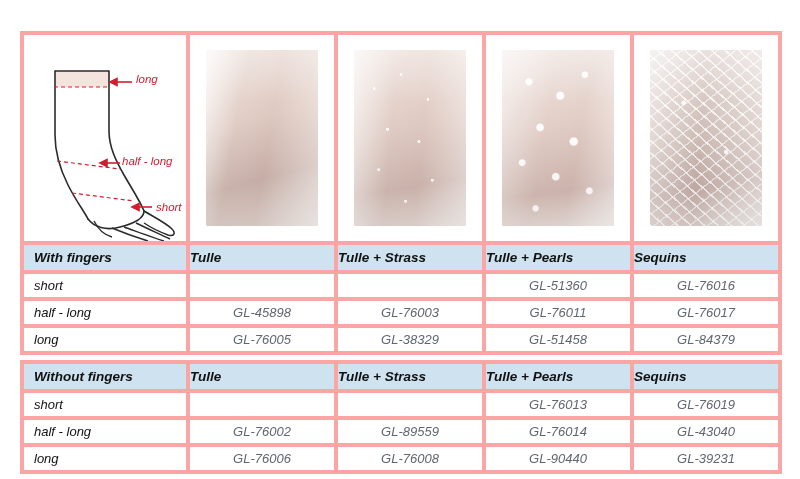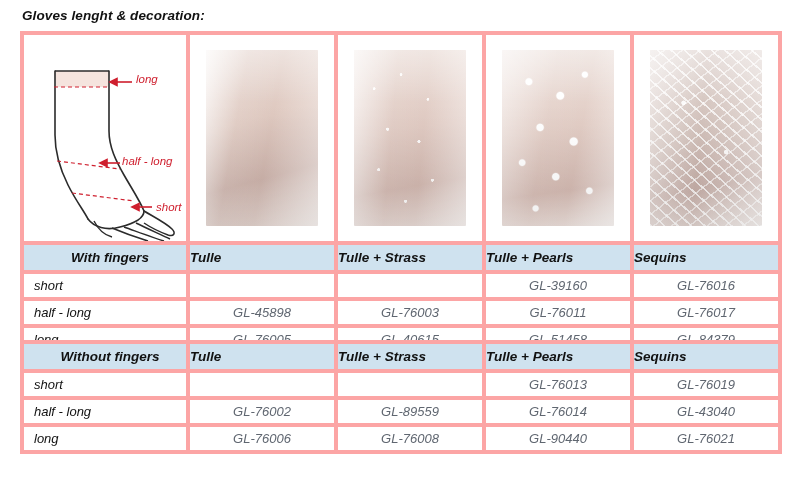--- a/index.html
+++ b/index.html
@@ -33,21 +33,21 @@
     letter-spacing: 0.1px;
   }
   
   .tbl {
     position: absolute;
     border-collapse: collapse;
     table-layout: fixed;
     font-size: 13px;
   }
   .tbl.main { left: 20px; top: 31px; width: 760px; }
-  .tbl.second { left: 20px; top: 340px; width: 760px; }
+  .tbl.second { left: 20px; top: 360px; width: 760px; }
 
   .tbl td, .tbl th {
     border: 4px solid #fca5a5;
     padding: 0;
     vertical-align: middle;
   }
   .img-row td {
     height: 206px;
     padding: 0;
     vertical-align: top;
@@ -56,21 +56,21 @@
   .hdr-row td {
     height: 25px;
     background: #cfe2ef;
     text-align: left;
     font-style: italic;
     font-weight: bold;
     font-size: 13.5px;
     color: #111;
   }
   .hdr-row td.rowlabel {
-    text-align: center;
+    text-align: left;
     padding-left: 10px;
     margin-left: 12px;
   }
   .data-row td {
     height: 23px;
     text-align: center;
     font-style: italic;
     font-size: 13px;
     color: #5f6670;
     background: #ffffff;
@@ -170,21 +170,20 @@
     inset: 0;
     background: linear-gradient(180deg, rgba(255,255,255,0.35) 0%, rgba(0,0,0,0.0) 30%, rgba(0,0,0,0.06) 100%);
     pointer-events: none;
   }
 </style>
 </head>
 <body>
 
 <div class="page">
 
-  <div class="title">Gloves lenght &amp; decoration:</div>
 
   <table class="tbl main">
     <colgroup>
       <col class="col-label">
         <col class="col-d">
         <col class="col-d">
         <col class="col-d">
         <col class="col-d">
     </colgroup>
     <tbody>
@@ -263,34 +262,34 @@
         <td>Tulle</td>
         <td>Tulle + Strass</td>
         <td>Tulle + Pearls</td>
         <td>Sequins</td>
       </tr>
 
       <tr class="data-row">
         <td class="rowlabel">short</td>
         <td></td>
         <td></td>
-        <td>GL-39160</td>
+        <td>GL-51360</td>
         <td>GL-76016</td>
       </tr>
       <tr class="data-row">
         <td class="rowlabel">half - long</td>
         <td>GL-45898</td>
         <td>GL-76003</td>
         <td>GL-76011</td>
         <td>GL-76017</td>
       </tr>
       <tr class="data-row">
         <td class="rowlabel">long</td>
         <td>GL-76005</td>
-        <td>GL-40615</td>
+        <td>GL-38329</td>
         <td>GL-51458</td>
         <td>GL-84379</td>
       </tr>
     </tbody>
   </table>
 
   <table class="tbl second">
     <colgroup>
       <col class="col-label">
         <col class="col-d">
@@ -318,18 +317,18 @@
         <td>GL-76002</td>
         <td>GL-89559</td>
         <td>GL-76014</td>
         <td>GL-43040</td>
       </tr>
       <tr class="data-row">
         <td class="rowlabel">long</td>
         <td>GL-76006</td>
         <td>GL-76008</td>
         <td>GL-90440</td>
-        <td>GL-76021</td>
+        <td>GL-39231</td>
       </tr>
     </tbody>
   </table>
 
 </div>
 
 </body></html>

